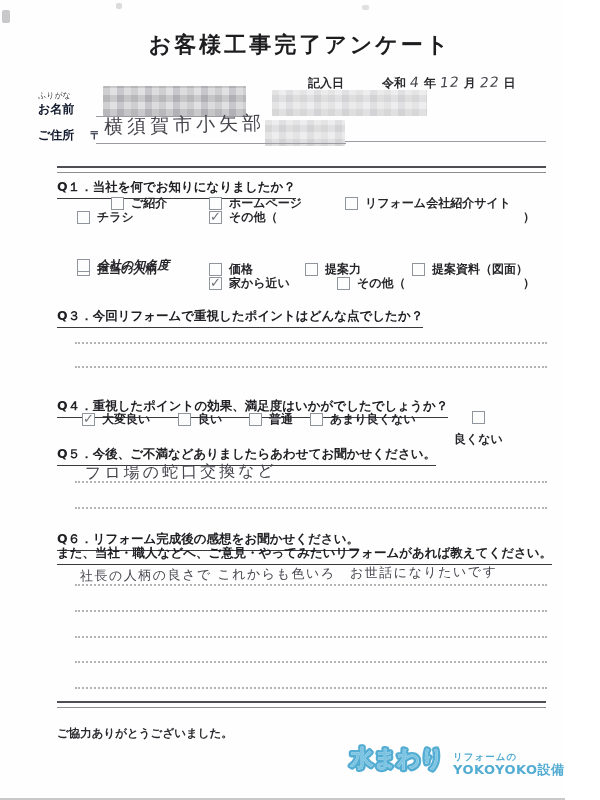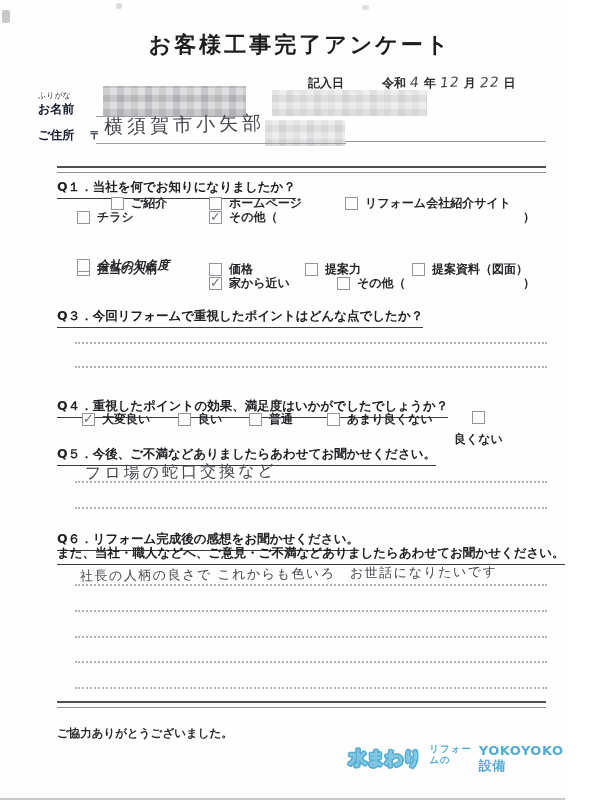--- a/index.html
+++ b/index.html
@@ -27,21 +27,21 @@
   .qtitle{font-size:12.5px;font-weight:bold;color:#202024;border-bottom:1px solid #3a3a3e;
           padding-bottom:2px;white-space:nowrap;}
   .opt{display:flex;align-items:center;gap:7px;white-space:nowrap;}
   .box{display:inline-block;width:11px;height:11px;border:1px solid #8f959b;background:#fdfdfd;
        font-size:13px;line-height:10px;color:#6f6f76;text-align:center;overflow:visible;}
   .olabel{font-size:12px;font-weight:bold;color:#26262a;}
   .paren{font-size:12px;font-weight:bold;color:#26262a;}
   .dotline{border-bottom:2px dotted #b3b3b8;height:0;}
   .thanks{font-size:11.5px;font-weight:bold;color:#2a2a2e;}
   .logo{display:flex;align-items:flex-start;gap:4px;}
-  .logo-sub{display:flex;line-height:1.15;margin-top:4px;}
+  .logo-sub{display:flex;flex-direction:column;line-height:1.15;margin-top:12px;}
   .logo-sub-top{font-size:9.5px;font-weight:bold;color:#53acd2;letter-spacing:1px;}
   .logo-sub-bottom{font-size:13px;font-weight:bold;color:#53acd2;letter-spacing:0.5px;}
   .speck{background:#9b9b9e;border-radius:2px;}
   .bottom-edge{left:0;bottom:0;width:600px;height:2px;background:#c9c9cc;}
 </style>
 </head>
 <body>
 
 <div class="sheet">
 
@@ -142,36 +142,36 @@
     <span class="olabel">大変良い</span>
   </div>
   <div class="abs opt" style="left:178px;top:411px;">
     <span class="box"></span>
     <span class="olabel">良い</span>
   </div>
   <div class="abs opt" style="left:249px;top:411px;">
     <span class="box"></span>
     <span class="olabel">普通</span>
   </div>
-  <div class="abs opt" style="left:327px;top:411px;">
+  <div class="abs opt" style="left:310px;top:411px;">
     <span class="box"></span>
     <span class="olabel">あまり良くない</span>
   </div>
   <div class="abs opt" style="left:454px;top:411px;flex-direction:column;">
     <span class="box"></span>
     <span class="olabel">良くない</span>
   </div>
 
   <div class="abs qtitle" style="left:57px;top:446px;">Q５．今後、ご不満などありましたらあわせてお聞かせください。</div>
   <div class="abs hw hw-a5" style="left:85px;top:462px;">フロ場の蛇口交換など</div>
   <div class="abs dotline" style="left:75px;top:481px;width:472px;"></div>
   <div class="abs dotline" style="left:75px;top:507px;width:472px;"></div>
 
   <div class="abs qtitle" style="left:57px;top:531px;">Q６．リフォーム完成後の感想をお聞かせください。</div>
-  <div class="abs qtitle" style="left:57px;top:545px;">また、当社・職人などへ、ご意見・ご不満などありましたらあわせてお聞かせください。</div>
+  <div class="abs qtitle" style="left:57px;top:545px;">また、当社・職人などへ、ご意見・やってみたいリフォームがあれば教えてください。</div>
   <div class="abs hw hw-a6" style="left:80px;top:565px;">社長の人柄の良さで これからも色いろ　お世話になりたいです</div>
   <div class="abs dotline" style="left:75px;top:584px;width:472px;"></div>
   <div class="abs dotline" style="left:75px;top:610px;width:472px;"></div>
   <div class="abs dotline" style="left:75px;top:636px;width:472px;"></div>
   <div class="abs dotline" style="left:75px;top:661px;width:472px;"></div>
   <div class="abs dotline" style="left:75px;top:687px;width:472px;"></div>
 
   <div class="abs rule" style="top:701px;"></div>
 
   <div class="abs thanks" style="left:57px;top:726px;">ご協力ありがとうございました。</div>

